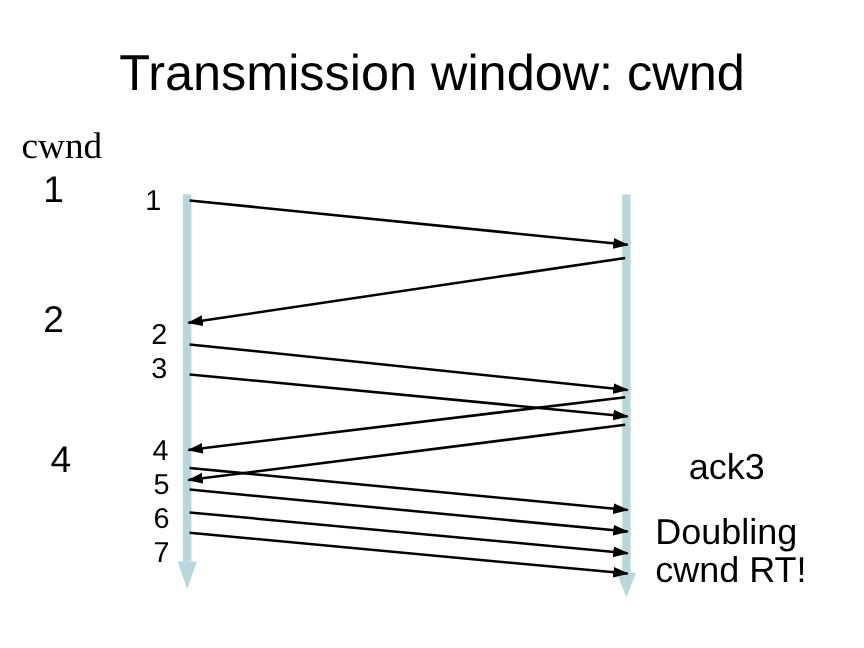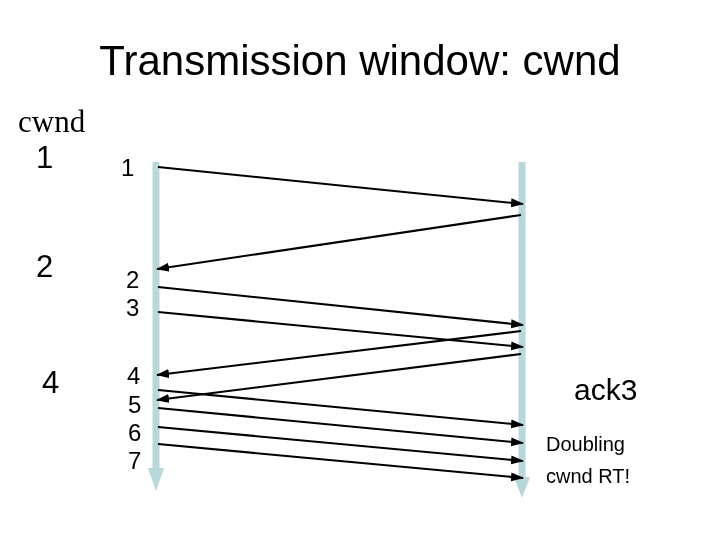--- a/index.html
+++ b/index.html
@@ -22,21 +22,21 @@
     left: 0;
     width: 720px;
     text-align: center;
     font-size: 42px;
     line-height: 1.15;
     color: #000000;
   }
   .big-label { font-size: 31px; line-height: 1.1; }
   .seq-num   { font-size: 24px; line-height: 1.1; }
   .right-label { font-size: 30px; line-height: 1.1; }
-  .note { font-size: 20px; line-height: 32px; }
+  .note { font-size: 30px; line-height: 32px; }
   svg.diagram {
     position: absolute;
     top: 0;
     left: 0;
   }
 </style>
 </head>
 <body>
 
 <div class="slide">

